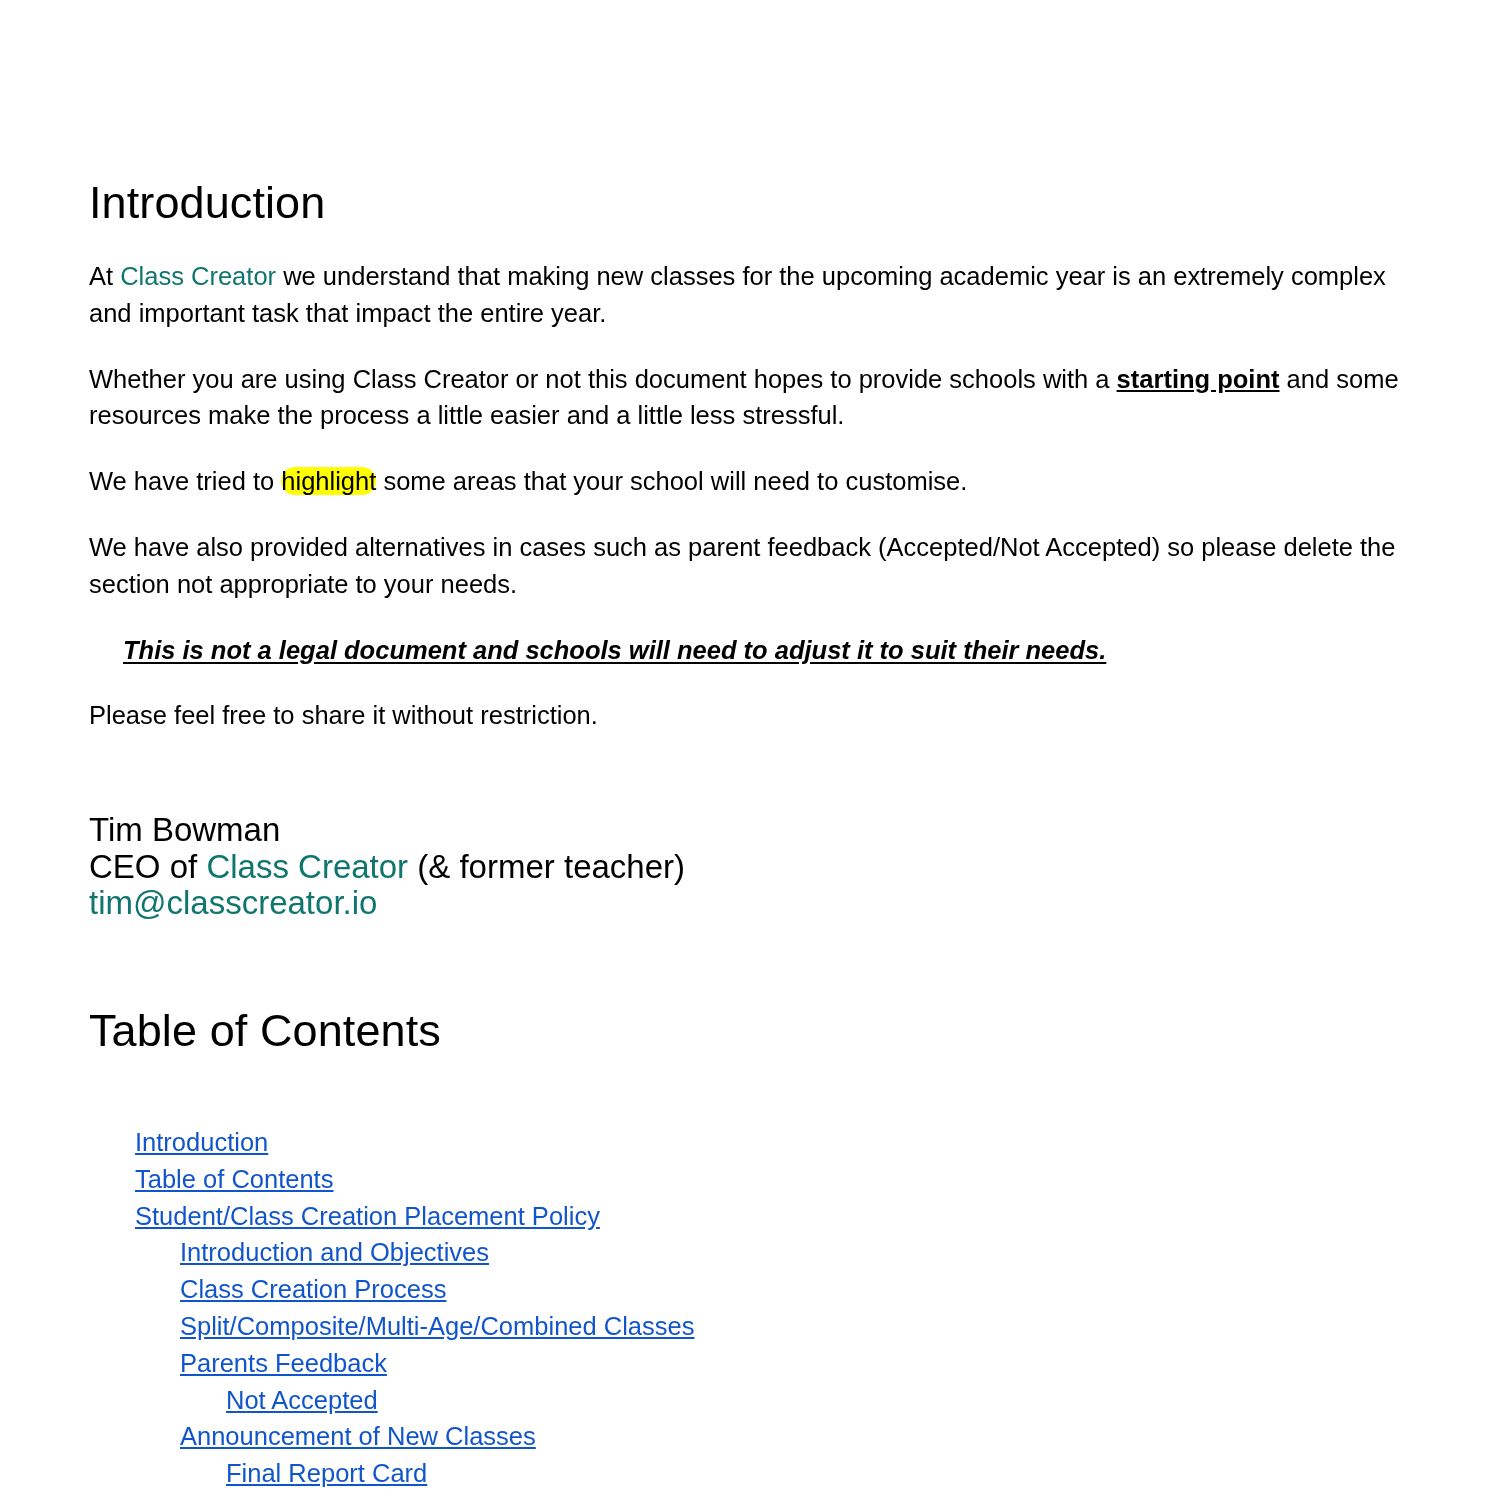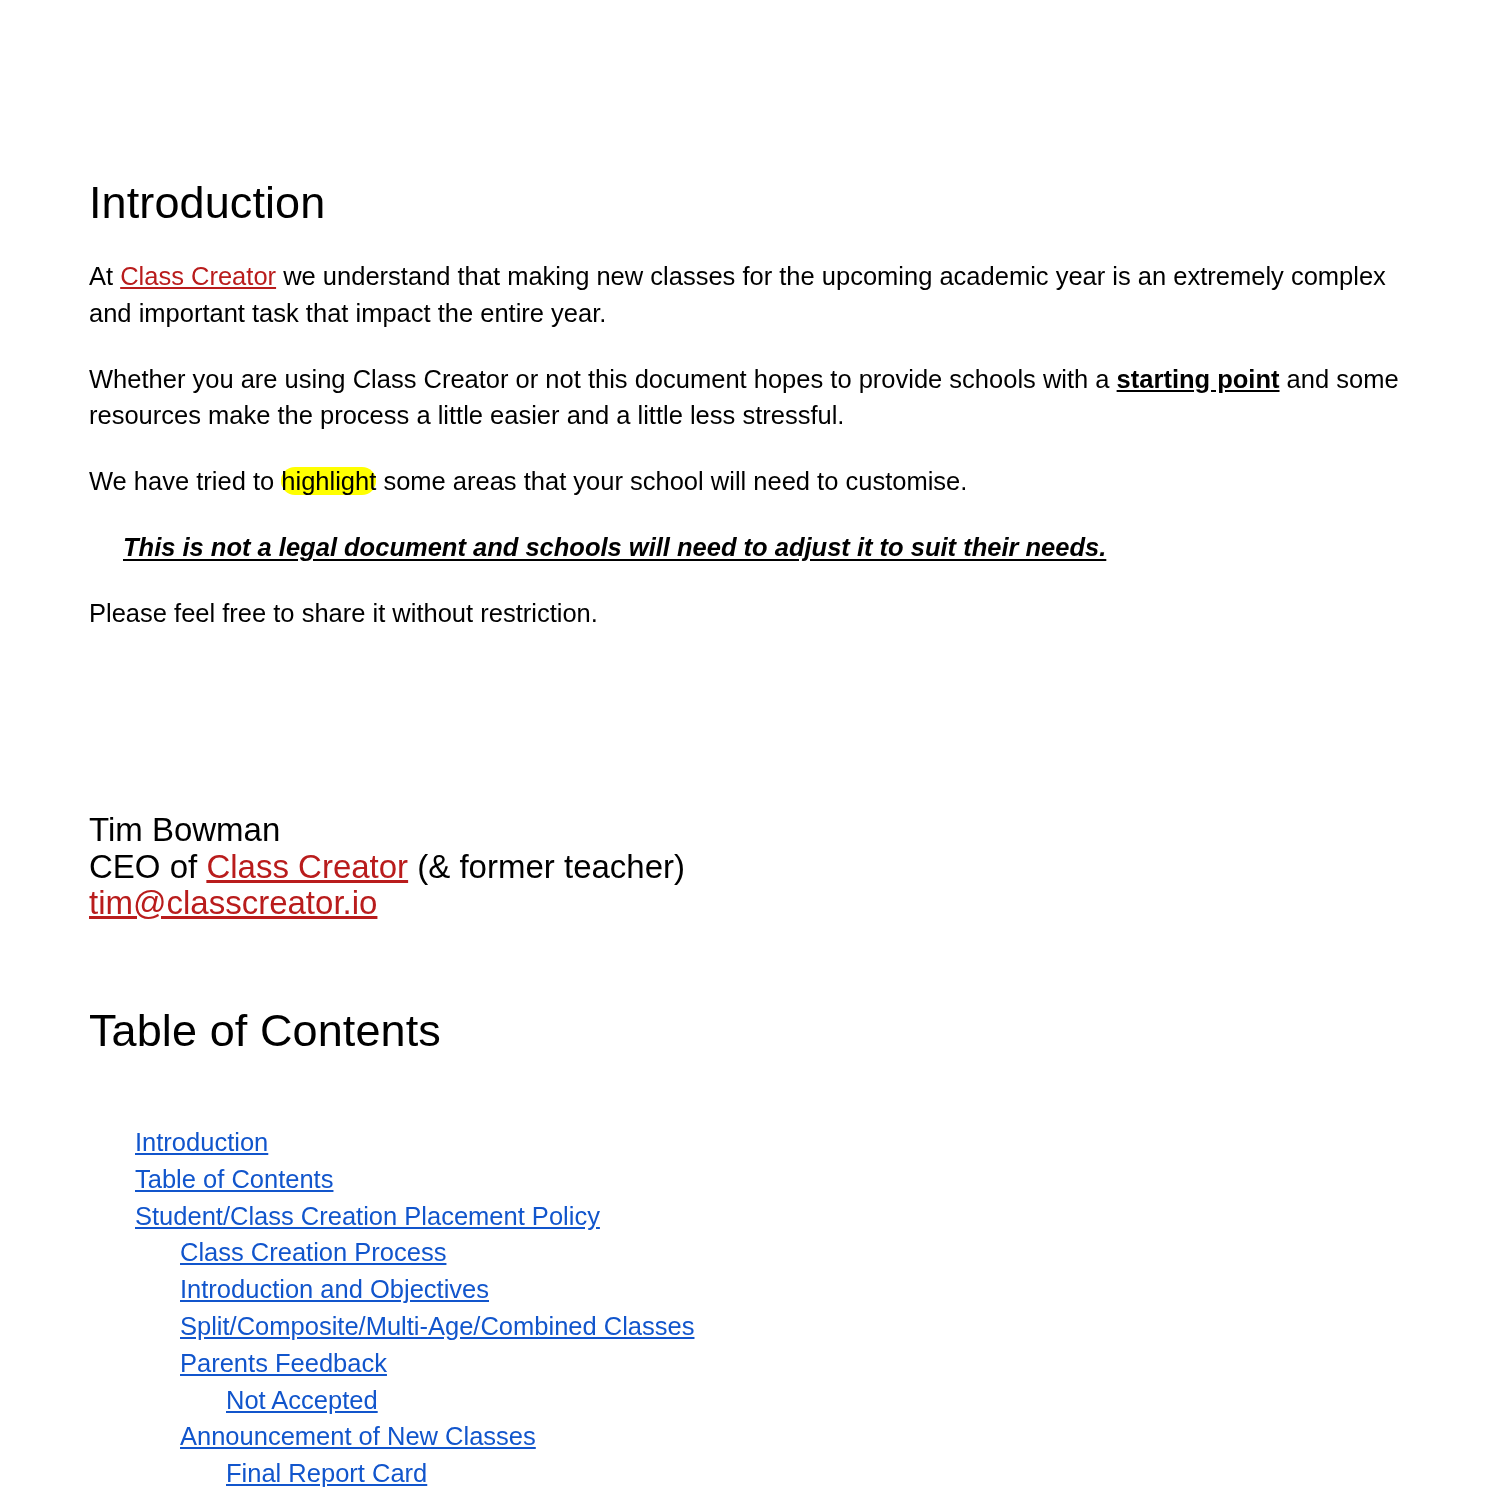--- a/index.html
+++ b/index.html
@@ -61,22 +61,21 @@
     line-height: 36.8px;
     font-weight: 400;
     margin: 0 0 29px 0;
     color: #000000;
     text-align: left;
   }
   p.para:last-child { margin-bottom: 8px; }
 
   
   .run-link {
-    color: #b91c1c;
-    text-decoration: underline;
+    color: #0f766e;
     text-underline-offset: 2px;
     cursor: pointer;
   }
   .run-bold-underline {
     font-weight: 700;
     text-decoration: underline;
     text-underline-offset: 2px;
   }
   .run-highlight {
     background-color: #ffff00;
@@ -141,40 +140,41 @@
   <h1 class="doc-heading" id="heading-introduction">Introduction</h1>
 
   <div class="body-block" style="top:258px;">
 
     <p class="para"><span>At </span><span class="run-link">Class Creator</span><span>  we understand that making new classes for the upcoming academic year is an extremely complex and important task that impact the entire year.</span></p>
 
     <p class="para"><span>Whether you are using Class Creator or not this document hopes to provide schools with a </span><span class="run-bold-underline">starting point</span><span> and some resources make the process a little easier and a little less stressful.</span></p>
 
     <p class="para"><span>We have tried to </span><span class="run-highlight">highlight</span><span> some areas that your school will need to customise.</span></p>
 
+    <p class="para">We have also provided alternatives in cases such as parent feedback (Accepted/Not Accepted) so please delete the section not appropriate to your needs.</p>
 
     <p class="para legal">This is not a legal document and schools will need to adjust it to suit their needs.</p>
 
     <p class="para">Please feel free to share it without restriction.</p>
   </div>
 
   <div class="sig-block">
     <div class="sig-line">Tim Bowman</div>
     <div class="sig-line"><span>CEO of </span><span class="run-link">Class Creator</span><span> (&amp; former teacher)</span></div>
     <div class="sig-line"><span class="run-link">tim@classcreator.io</span></div>
   </div>
 
   <h1 class="doc-heading" id="heading-toc">Table of Contents</h1>
 
   <nav class="toc" id="toc-list">
       <div class="toc-entry toc-lvl-1"><span class="toc-link">Introduction</span></div>
       <div class="toc-entry toc-lvl-1"><span class="toc-link">Table of Contents</span></div>
       <div class="toc-entry toc-lvl-1"><span class="toc-link">Student/Class Creation Placement Policy</span></div>
+      <div class="toc-entry toc-lvl-2"><span class="toc-link">Introduction and Objectives</span></div>
       <div class="toc-entry toc-lvl-2"><span class="toc-link">Class Creation Process</span></div>
-      <div class="toc-entry toc-lvl-2"><span class="toc-link">Introduction and Objectives</span></div>
       <div class="toc-entry toc-lvl-2"><span class="toc-link">Split/Composite/Multi-Age/Combined Classes</span></div>
       <div class="toc-entry toc-lvl-2"><span class="toc-link">Parents Feedback</span></div>
       <div class="toc-entry toc-lvl-3"><span class="toc-link">Not Accepted</span></div>
       <div class="toc-entry toc-lvl-2"><span class="toc-link">Announcement of New Classes</span></div>
       <div class="toc-entry toc-lvl-3 clipped"><span class="toc-link">Final Report Card</span></div>
     </nav>
 
 </div>
 
 </body></html>

